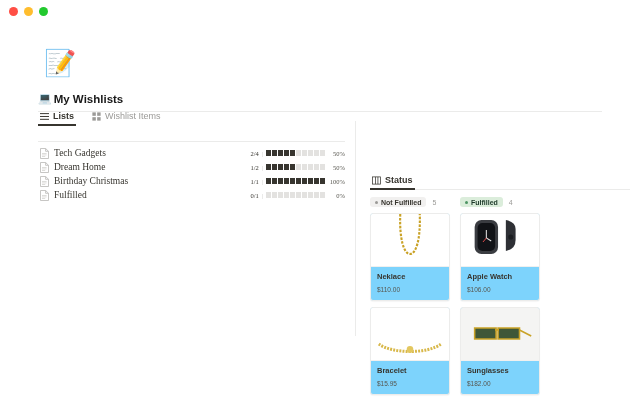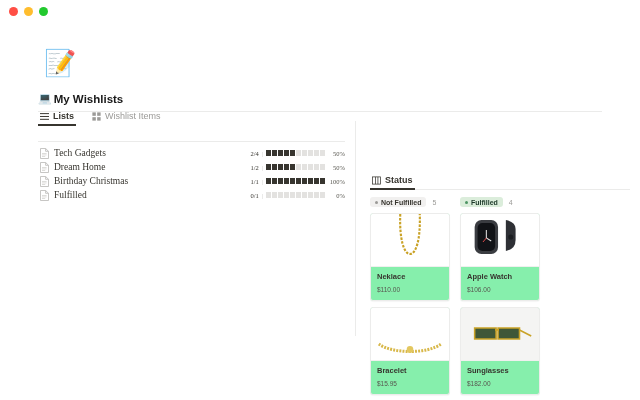--- a/index.html
+++ b/index.html
@@ -163,21 +163,21 @@
   .badge.grey  { background: #f1f0ef; color: #37352f; }
   .badge.green { background: #dbeddb; color: #1c3829; }
   .badge .dotmark { width: 3px; height: 3px; border-radius: 50%; display: block; }
   .badge.grey .dotmark  { background: #9b9a97; }
   .badge.green .dotmark { background: #4d9463; }
   .count { font-size: 7px; color: #9b9a97; }
 
   .card {
     border: 1px solid #ececeb;
     border-radius: 3px;
-    background: #86efac;
+    background: #7dd3fc;
     margin-bottom: 6px;
     overflow: hidden;
     box-shadow: 0 1px 1px rgba(15,15,15,0.04);
   }
   .card-img {
     height: 52px;
     width: 100%;
     display: block;
     background: #ffffff;
   }

